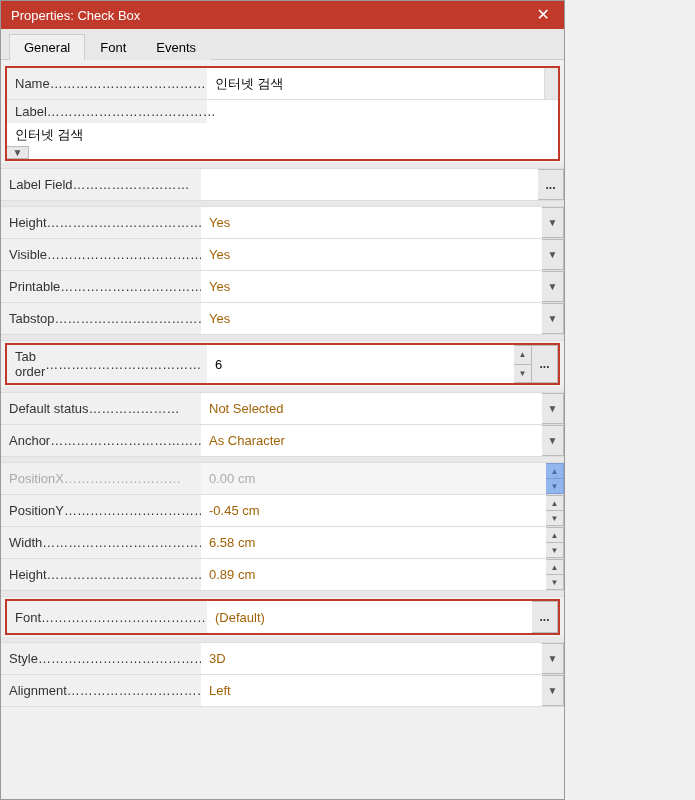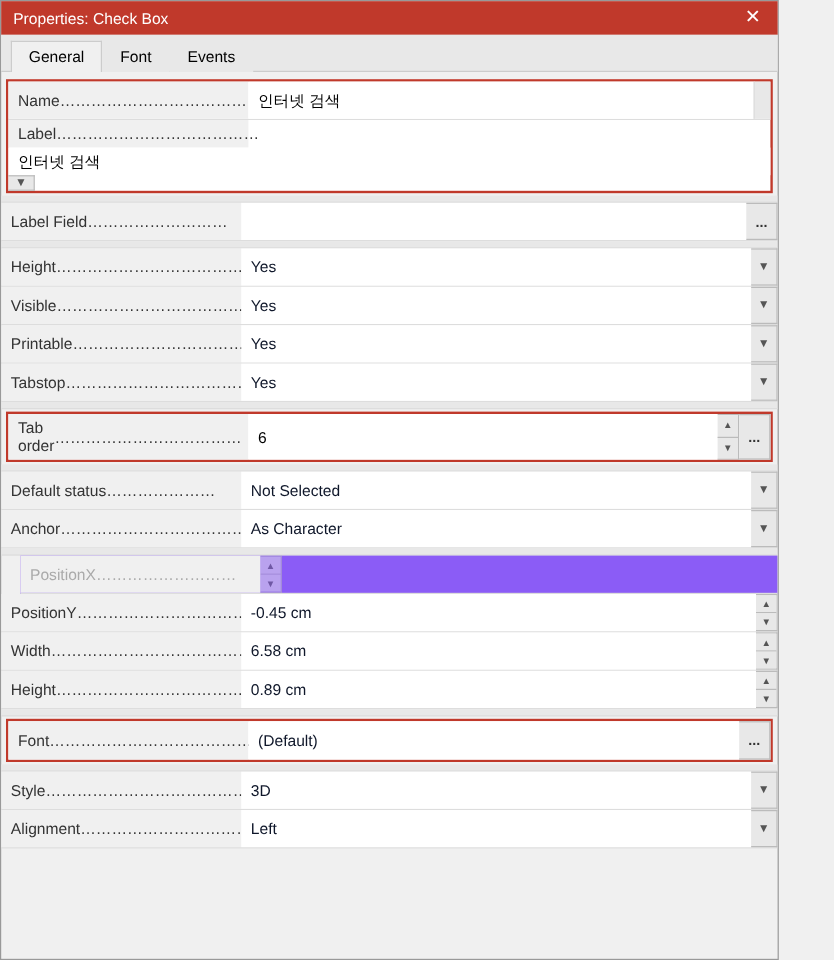--- a/index.html
+++ b/index.html
@@ -5,21 +5,21 @@
     * { box-sizing: border-box; margin: 0; padding: 0; }
     body {
       font-family: 'Segoe UI', Tahoma, Geneva, Verdana, sans-serif;
       font-size: 13px;
       background: #f0f0f0;
       width: 695px;
       height: 800px;
       overflow: hidden;
     }
     .window {
-      width: 649px;
+      width: 565px;
       height: 800px;
       background: #f0f0f0;
       border: 1px solid #999;
       display: flex;
       flex-direction: column;
     }
     .title-bar {
       background: #c0392b;
       color: white;
       display: flex;
@@ -96,21 +96,21 @@
       outline: none;
       font-size: 13px;
       background: transparent;
       font-family: inherit;
       padding: 2px 4px;
     }
     .prop-value .value-text {
       flex: 1;
       padding: 4px;
       font-size: 13px;
-      color: #0f172a;
+      color: #a16207;
     }
     .prop-value .value-text.disabled-text {
       color: #aaa;
     }
     .dropdown-btn {
       width: 22px;
       min-width: 22px;
       background: #e8e8e8;
       border: 1px solid #bbb;
       border-left: none;
@@ -301,24 +301,27 @@
           <span>…………………………………</span>
       </div>
       <div class="prop-value">
         <span class="value-text">As Character</span>
       </div>
       <div class="dropdown-btn">▼</div>
     </div>
 
     <div class="section-gap"></div>
 
-    <div class="prop-row" style="background:#8b5cf6;margin-left:16px;">
+    <div class="prop-row" style="background:#3b82f6;">
       <div class="prop-label disabled-text">
         <span>PositionX</span>
           <span>………………………</span>
+      </div>
+      <div class="prop-value" style="background:#f5f5f5;">
+        <span class="value-text disabled-text">0.00 cm</span>
       </div>
       <div class="spinner-btn" style="opacity:0.5;">
         <button class="spinner-up">▲</button>
         <button class="spinner-down">▼</button>
       </div>
     </div>
 
     <div class="prop-row">
       <div class="prop-label">
         <span>PositionY</span>

